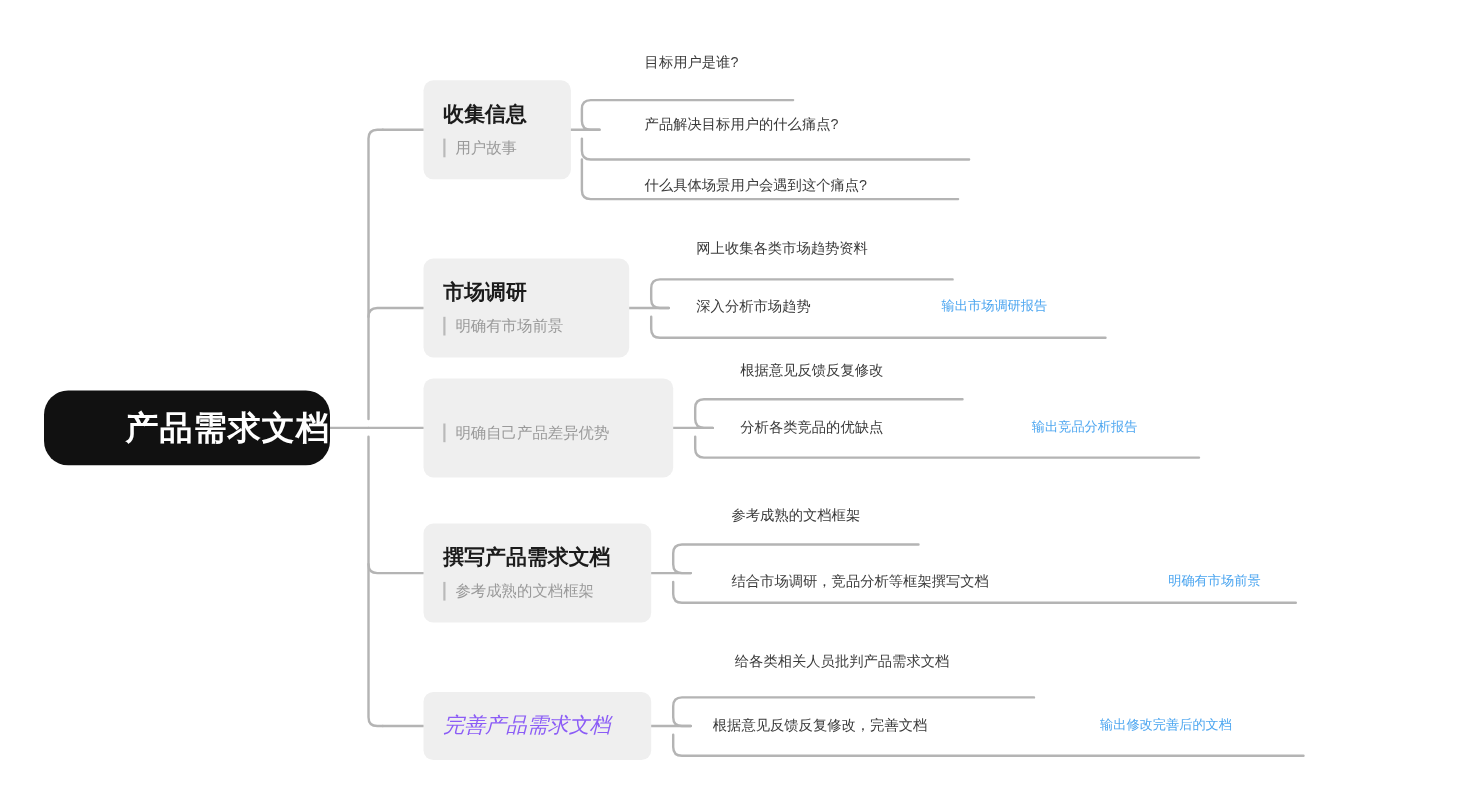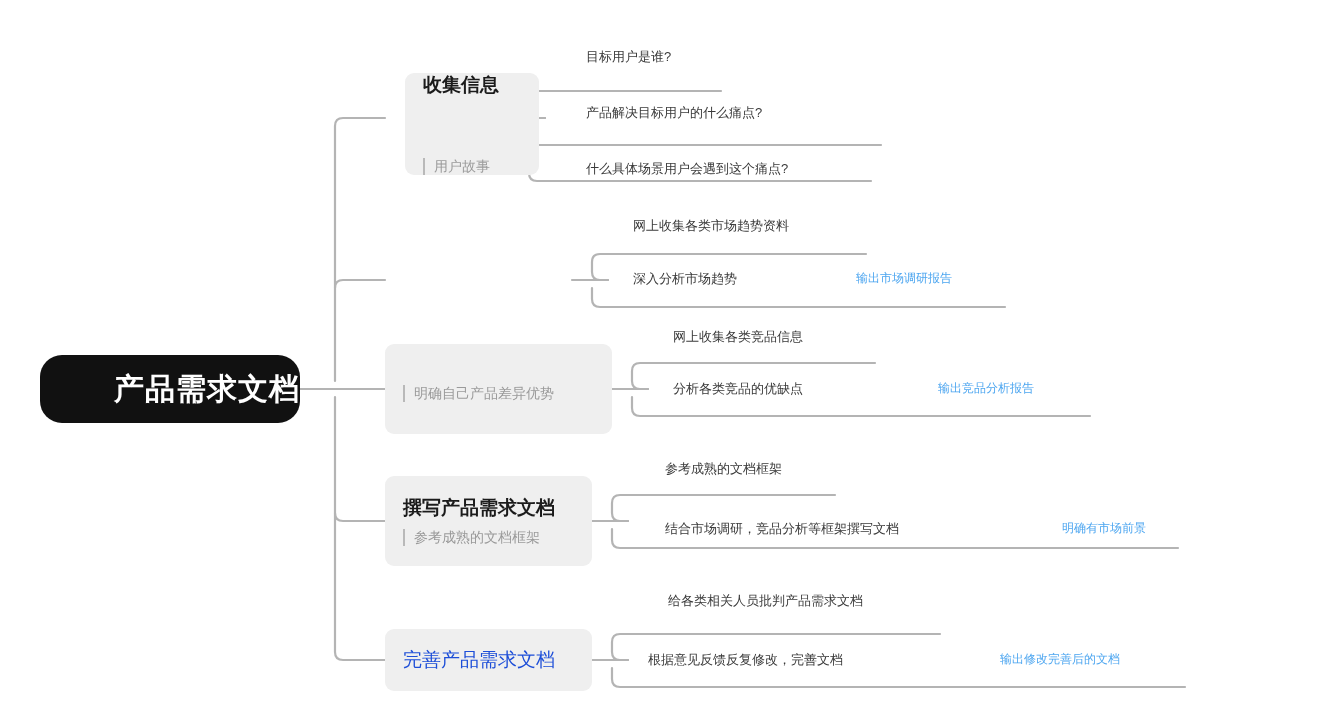--- a/index.html
+++ b/index.html
@@ -54,21 +54,22 @@
   }
   .branch-title {
     font-size: 19px;
     font-weight: bold;
     color: #1b1b1b;
     white-space: nowrap;
     line-height: 1.25;
   }
   .branch-title.regular {
     font-weight: normal;
-    color: #1d4ed8;
+    color: #8b5cf6;
+    font-style: italic;
   }
   .branch-sub-wrap {
     display: flex;
     align-items: center;
     margin-top: 9px;
   }
   .sub-bar {
     width: 2px;
     height: 17px;
     background: #b9b9b9;
@@ -141,42 +142,49 @@
       <path d="M592,660 L628,660"></path>
       <path d="M628,660 L620,660 Q612,660 612,652 L612,642 Q612,634 620,634 L940,634"></path>
       <path d="M612,668 L612,679 Q612,687 620,687 L1185,687"></path>
     </g>
   </svg>
 
   <div class="root-node" style="left:40px; top:355px; width:260px; height:68px;">
     <span>产品需求文档</span>
   </div>
 
-  <div class="branch-node" style="left:405px; top:73px; width:134px; height:102px;justify-content:space-between;">
+  <div class="branch-node" style="left:385px; top:73px; width:134px; height:90px;">
     <div class="branch-title">收集信息</div>
     <div class="branch-sub-wrap">
       <span class="sub-bar"></span>
       <span class="branch-sub">用户故事</span>
     </div>
   </div>
   <div class="leaf" style="left:586px; top:50px;">目标用户是谁?</div>
   <div class="leaf" style="left:586px; top:106px;">产品解决目标用户的什么痛点?</div>
   <div class="leaf" style="left:586px; top:162px;">什么具体场景用户会遇到这个痛点?</div>
 
+  <div class="branch-node" style="left:385px; top:235px; width:187px; height:90px;">
+    <div class="branch-title">市场调研</div>
+    <div class="branch-sub-wrap">
+      <span class="sub-bar"></span>
+      <span class="branch-sub">明确有市场前景</span>
+    </div>
+  </div>
   <div class="leaf" style="left:633px; top:219px;">网上收集各类市场趋势资料</div>
   <div class="leaf" style="left:633px; top:272px;">深入分析市场趋势</div>
   <div class="leaf-out" style="left:856px; top:272px;">输出市场调研报告</div>
 
   <div class="branch-node" style="left:385px; top:344px; width:227px; height:90px;">
     <div class="branch-sub-wrap">
       <span class="sub-bar"></span>
       <span class="branch-sub">明确自己产品差异优势</span>
     </div>
   </div>
-  <div class="leaf" style="left:673px; top:330px;">网上收集各类竞品信息</div>
+  <div class="leaf" style="left:673px; top:330px;">根据意见反馈反复修改</div>
   <div class="leaf" style="left:673px; top:382px;">分析各类竞品的优缺点</div>
   <div class="leaf-out" style="left:938px; top:382px;">输出竞品分析报告</div>
 
   <div class="branch-node" style="left:385px; top:476px; width:207px; height:90px;">
     <div class="branch-title">撰写产品需求文档</div>
     <div class="branch-sub-wrap">
       <span class="sub-bar"></span>
       <span class="branch-sub">参考成熟的文档框架</span>
     </div>
   </div>

